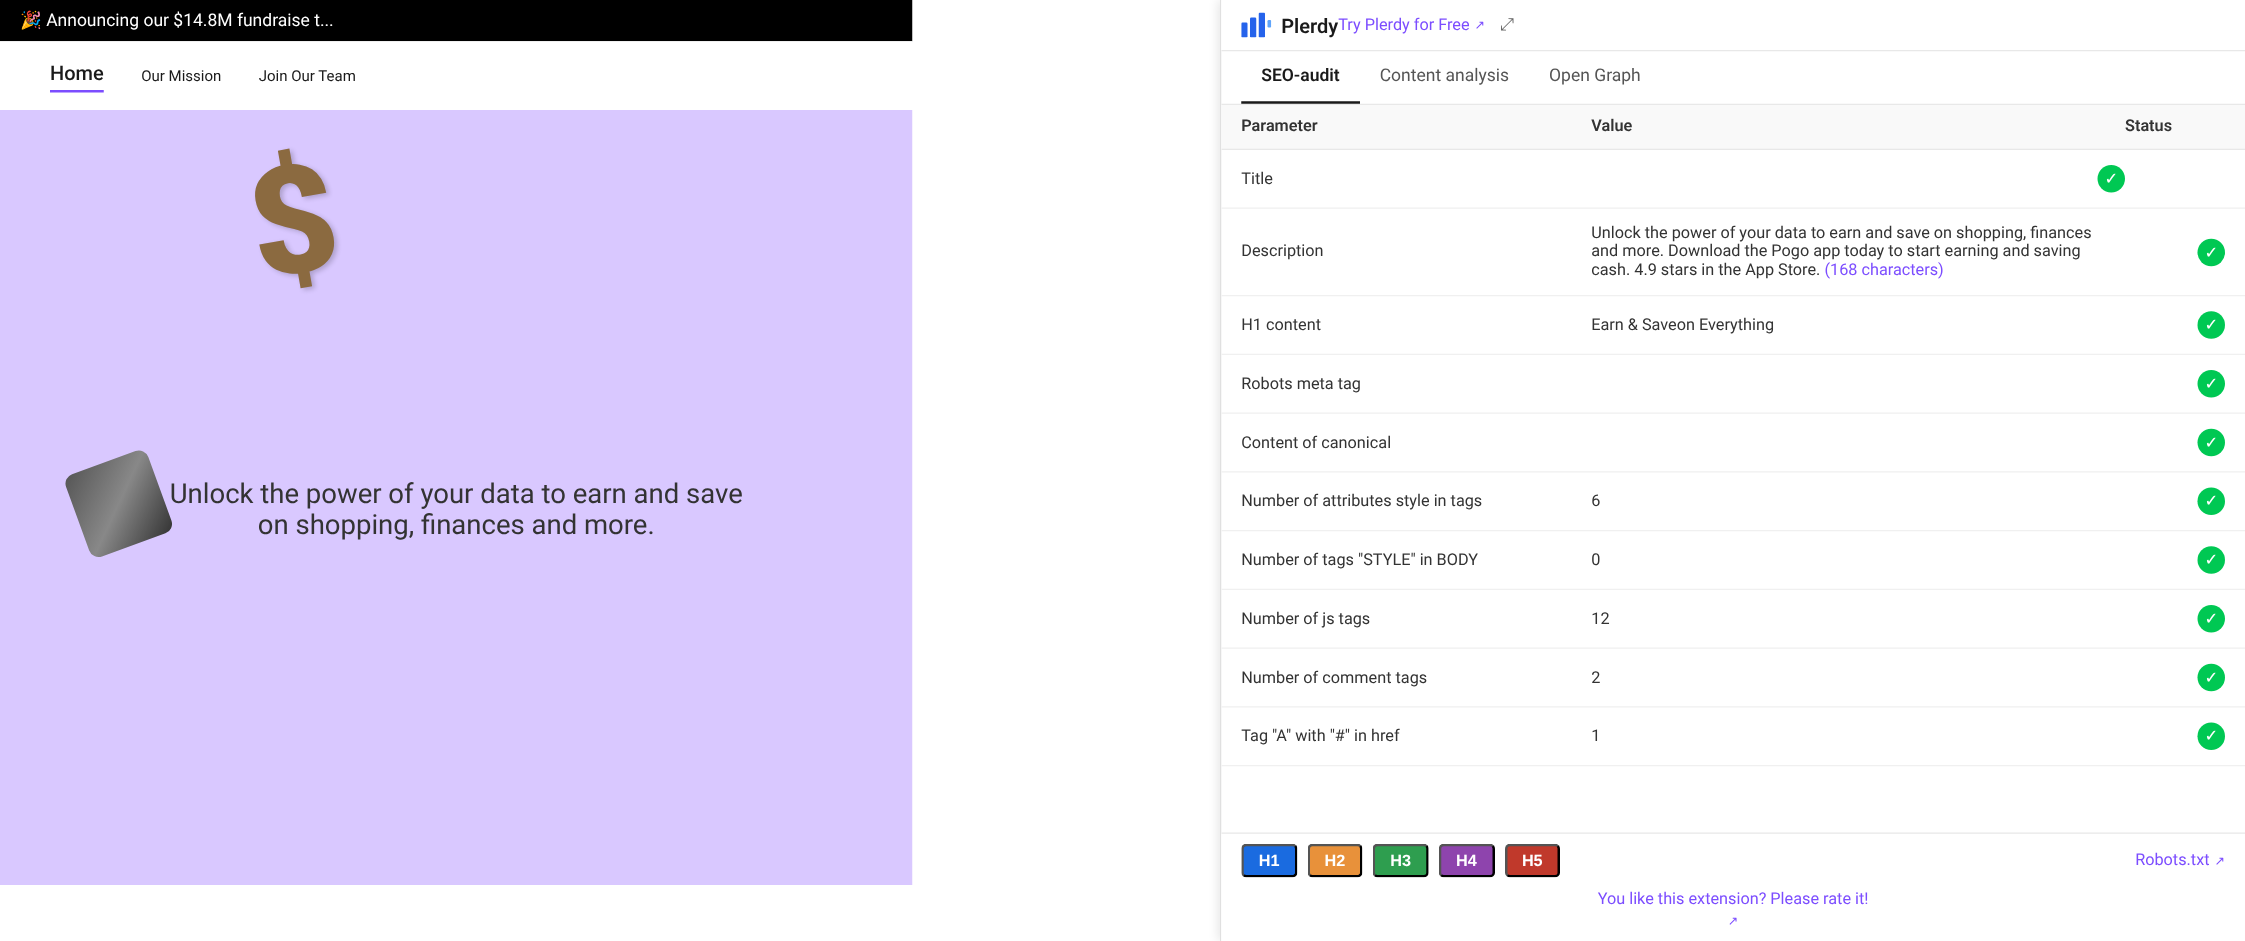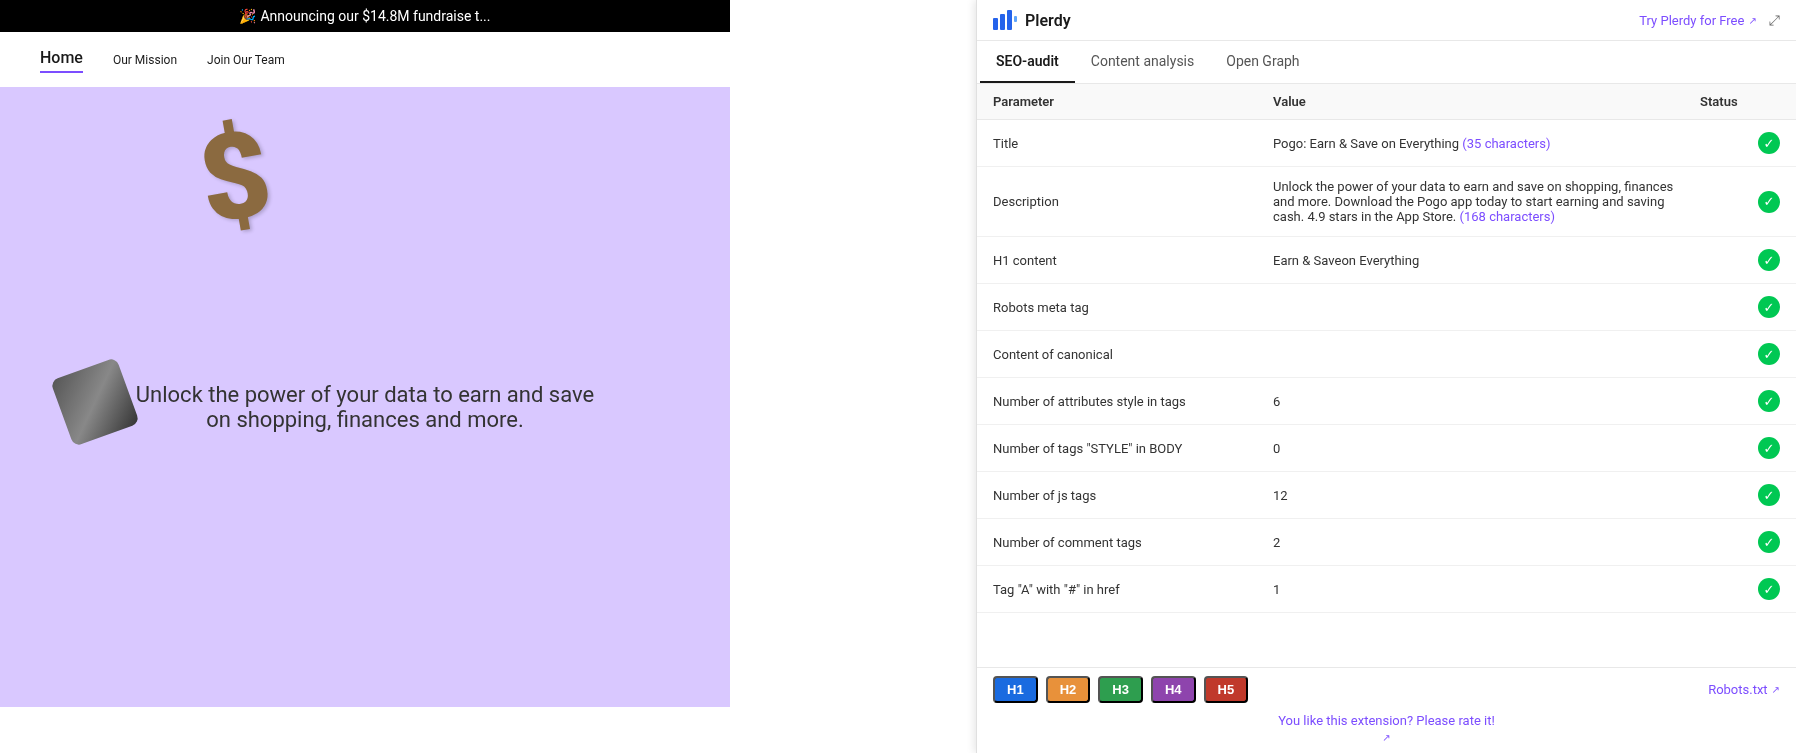--- a/index.html
+++ b/index.html
@@ -13,21 +13,20 @@
       height: 753px;
       background: #fff;
       overflow: hidden;
     }
 
     .announcement-bar {
       background: #000;
       color: #fff;
       font-size: 14px;
       padding: 8px 16px;
-      text-align: center;
       white-space: nowrap;
       overflow: hidden;
     }
 
     .nav-bar {
       display: flex;
       align-items: center;
       padding: 16px 40px;
       background: #fff;
       gap: 30px;
@@ -137,21 +136,20 @@
       border-left: 1px solid #e0e0e0;
       display: flex;
       flex-direction: column;
       box-shadow: -2px 0 8px rgba(0,0,0,0.1);
       overflow: hidden;
     }
 
     .plerdy-header {
       display: flex;
       align-items: center;
-      justify-content: space-between;
       padding: 10px 16px;
       border-bottom: 1px solid #e8e8e8;
       background: #fff;
     }
 
     .plerdy-logo {
       display: flex;
       align-items: center;
       gap: 8px;
       font-size: 16px;
@@ -185,21 +183,21 @@
     }
 
     .panel-expand-icon {
       font-size: 14px;
       color: #666;
       cursor: pointer;
     }
 
     .plerdy-tabs {
       display: flex;
-      padding: 0 3px;
+      padding: 0 16px;
       border-bottom: 1px solid #e8e8e8;
       gap: 0;
       text-align: center;
     }
 
     .plerdy-tab {
       padding: 12px 16px;
       font-size: 14px;
       color: #555;
       cursor: pointer;
@@ -383,24 +381,20 @@
 
   <div class="audit-table">
     <div class="table-header">
       <div class="table-header-cell">Parameter</div>
       <div class="table-header-cell">Value</div>
       <div class="table-header-cell">Status</div>
     </div>
 
     <div class="table-row">
       <div class="param-cell">Title</div>
-      <div class="value-cell">
-        <span>Pogo: Earn &amp; Save on Everything</span>
-        <span class="char-count"> (<span>35 characters</span>)</span>
-      </div>
       <div class="status-cell">
         <div class="check-icon">✓</div>
       </div>
     </div>
 
     <div class="table-row">
       <div class="param-cell">Description</div>
       <div class="value-cell">
         <span>Unlock the power of your data to earn and save on shopping, finances and more. Download the Pogo app today to start earning and saving cash. 4.9 stars in the App Store.</span>
         <span class="char-count"> (<span>168 characters</span>)</span>

